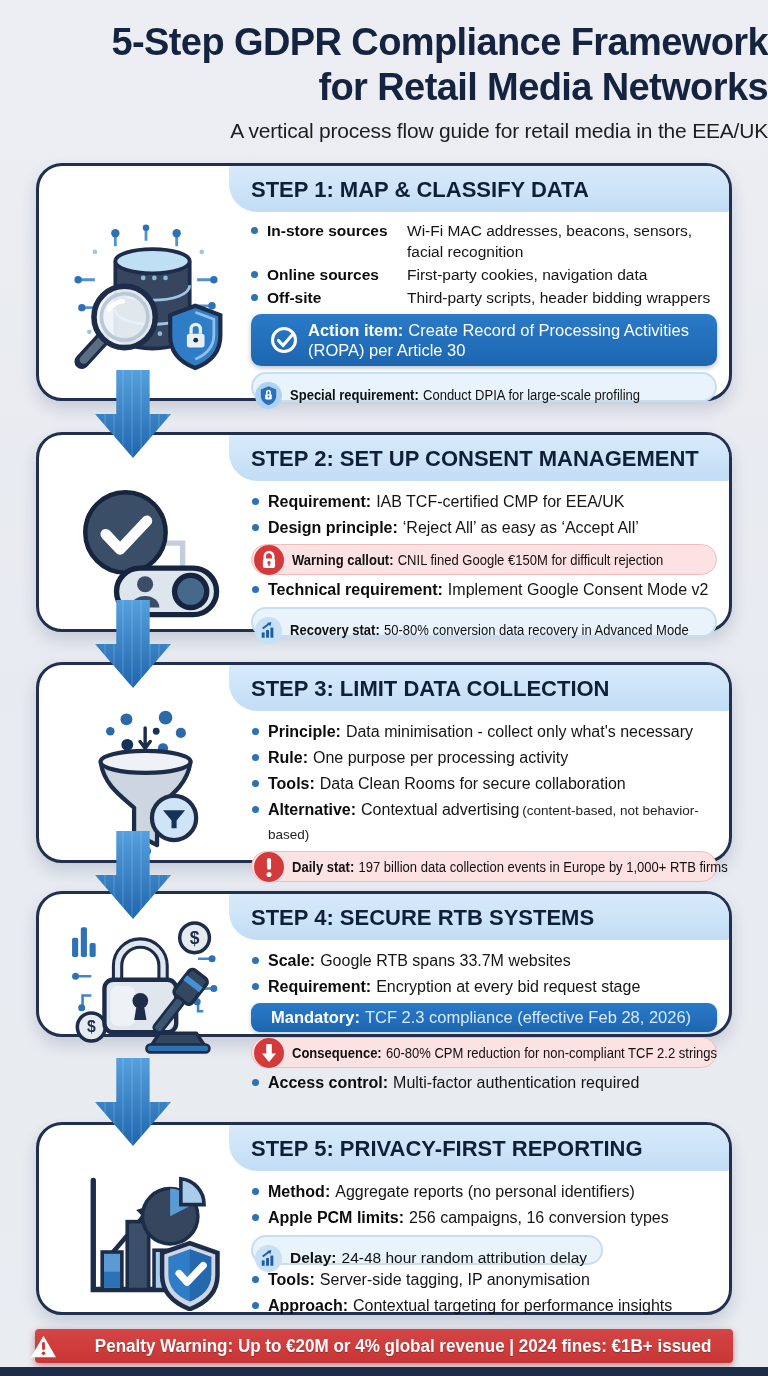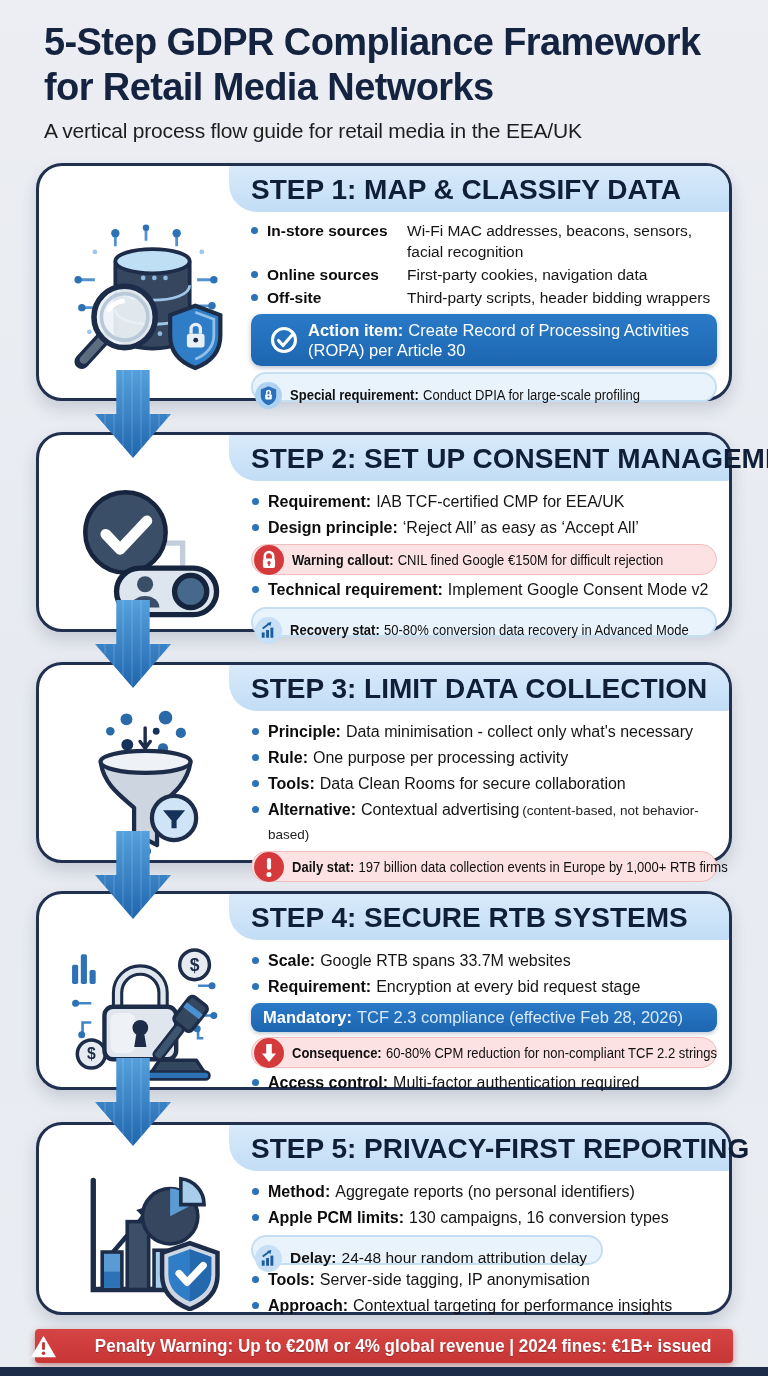--- a/index.html
+++ b/index.html
@@ -3,37 +3,37 @@
 <meta charset="utf-8">
 <style>
   html,body{margin:0;padding:0;}
   body{
     width:768px;height:1376px;position:relative;overflow:hidden;
     background:linear-gradient(180deg,#eceef3 0%,#e7eaf0 50%,#e9ecf1 100%);
     font-family:"Liberation Sans",sans-serif;
     -webkit-font-smoothing:antialiased;
   }
   
-  .header{position:absolute;top:20px;left:16px;right:0;text-align:left;padding-left:28px;}
+  .header{position:absolute;top:20px;left:8px;right:0;text-align:right;padding-left:28px;}
   .title-line{font-size:38px;font-weight:700;color:#14233f;line-height:45px;letter-spacing:-.6px;}
   .subtitle{font-size:21px;color:#1d1d1d;margin-top:9px;letter-spacing:-.2px;}
   
   .card{
     position:absolute;left:36px;width:696px;background:#fff;
     border:3px solid #22304f;border-radius:26px;box-sizing:border-box;
     box-shadow:0 8px 16px rgba(25,45,80,.16);
   }
   .band{
     position:absolute;top:0;left:190px;right:0;height:46px;
     background:linear-gradient(180deg,#d8eafb,#c2ddf5);
     border-radius:2px 22px 2px 28px;
   }
   .step-title{
     position:absolute;top:0;left:212px;right:8px;height:47px;line-height:47px;
-    font-size:28px;font-weight:700;color:#101f38;white-space:nowrap;
+    font-size:22px;font-weight:700;color:#101f38;white-space:nowrap;
   }
   .icon-box{
     position:absolute;left:10px;top:48px;bottom:6px;width:194px;
     display:flex;align-items:center;justify-content:center;
   }
   .icon-box svg{display:block;}
   .content{position:absolute;left:212px;top:52px;right:12px;}
   
   .row{display:flex;align-items:flex-start;margin-top:3px;}
   .dot{width:7px;height:7px;border-radius:50%;background:#2d72b5;margin:8px 9px 0 1px;flex:none;}
@@ -50,21 +50,21 @@
     margin-top:6px;background:linear-gradient(180deg,#2a7ac8,#1d66b0);
     border-radius:10px;padding:6px 18px;display:flex;gap:9px;align-items:center;
     color:#fff;box-shadow:0 2px 5px rgba(20,50,90,.3);
   }
   .callout-blue p{margin:0;font-size:16.5px;line-height:20px;font-weight:400;}
   .cb-label{font-weight:700;margin-right:5px;}
   .badge{flex:none;display:flex;align-items:center;}
   
   .bar-blue{
     margin-top:5px;background:linear-gradient(180deg,#2a7ac8,#1d66b0);
-    border-radius:9px;padding:4px 12px;font-size:16.5px;line-height:21px;color:#d9eafc;
+    border-radius:9px;padding:4px 20px;font-size:16.5px;line-height:21px;color:#d9eafc;
     box-shadow:0 2px 4px rgba(20,50,90,.25);
   }
   .bb-label{color:#fff;font-weight:700;margin-right:5px;}
   
   .pill-light{
     margin-top:6px;background:#e9f3fc;border:2px solid #c6def2;border-radius:999px;
     padding:16px 14px 0 2px;display:flex;gap:8px;align-items:center;height:30px;box-sizing:border-box;
   }
   .pill-light p{margin:0;font-size:15.5px;color:#111;}
   .pl-label{font-weight:700;margin-right:5px;}
@@ -292,21 +292,21 @@
             <svg width="30" height="30" viewBox="0 0 32 32">
               <circle cx="16" cy="16" r="16" fill="#d43a3c"></circle>
               <rect x="13.8" y="6.5" width="4.4" height="12.5" rx="2.2" fill="#fff"></rect>
               <circle cx="16" cy="24" r="2.7" fill="#fff"></circle>
             </svg>
           </span>
           <p class="cond"><span class="pp-label">Daily stat:</span><span class="pill-text">197 billion data collection events in Europe by 1,000+ RTB firms</span></p>
         </div>
       </div>
     </section>
-    <section class="card" style="top: 891px; height: 199px;">
+    <section class="card" style="top: 891px; height: 146px;">
       <div class="band"></div>
       <div class="step-title">STEP 4: SECURE RTB SYSTEMS</div>
       <div class="icon-box">
         <svg width="162" height="140" viewBox="0 0 185 160">
           <g fill="#2d72b5">
             <rect x="8" y="26" width="7" height="22" rx="2"></rect>
             <rect x="18" y="14" width="7" height="34" rx="2"></rect>
             <rect x="28" y="32" width="7" height="16" rx="2"></rect>
           </g>
           <g stroke="#3f87c9" stroke-width="3" fill="none">
@@ -385,21 +385,21 @@
           <path d="M122 118 l9 10 l18 -19" stroke="#fff" stroke-width="8" fill="none" stroke-linecap="round" stroke-linejoin="round"></path>
         </svg>
       </div>
       <div class="content">
         <div class="row">
           <span class="dot"></span>
           <p><span class="b-label">Method:</span><span class="b-text">Aggregate reports (no personal identifiers)</span></p>
         </div>
         <div class="row">
           <span class="dot"></span>
-          <p><span class="b-label">Apple PCM limits:</span><span class="b-text">130 campaigns, 16 conversion types</span></p>
+          <p><span class="b-label">Apple PCM limits:</span><span class="b-text">256 campaigns, 16 conversion types</span></p>
         </div>
         <div class="pill-light fit">
           <span class="badge">
             <svg width="27" height="27" viewBox="0 0 28 28">
               <circle cx="14" cy="14" r="14" fill="#c7e0f5"></circle>
               <rect x="7" y="16" width="3" height="5.5" fill="#1d5c9e"></rect>
               <rect x="11.5" y="13.5" width="3" height="8" fill="#1d5c9e"></rect>
               <rect x="16" y="11" width="3" height="10.5" fill="#1d5c9e"></rect>
               <path d="M8 12 L15 6.8" stroke="#1d5c9e" stroke-width="2" fill="none"></path>
               <path d="M17 5.3 l-4.4 .9 3.3 3.4 z" fill="#1d5c9e"></path>

